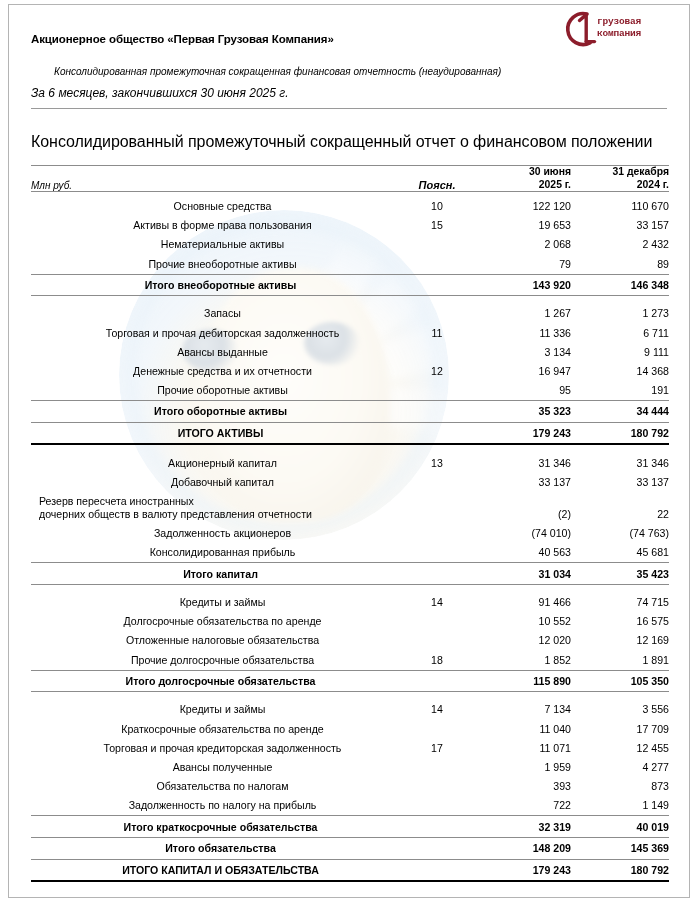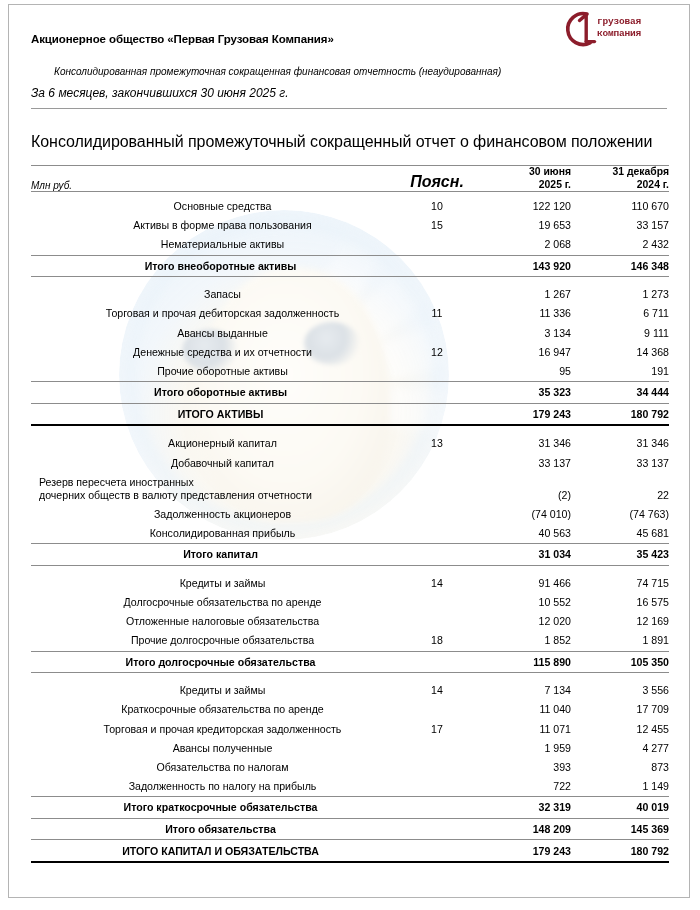--- a/index.html
+++ b/index.html
@@ -170,21 +170,21 @@
 
   .thead-cell {
     font-size: 10.4px;
     font-weight: bold;
     text-align: right;
     line-height: 12.5px;
     padding: 3px 0 4px 0;
     white-space: pre-line;
   }
   .thead-note {
-    font-size: 16px;
+    font-size: 11px;
     font-weight: bold;
     font-style: italic;
     text-align: center;
     padding: 3px 0 4px 0;
     vertical-align: bottom;
   }
   .thead-units {
     font-size: 10px;
     font-style: italic;
     text-align: left;
@@ -299,20 +299,26 @@
             <td class="note">15</td>
             <td class="num">19 653</td>
             <td class="num">33 157</td>
           </tr>
           <tr class="row">
             <td class="label">Нематериальные активы</td>
             <td class="note"></td>
             <td class="num">2 068</td>
             <td class="num">2 432</td>
           </tr>
+          <tr class="row">
+            <td class="label">Прочие внеоборотные активы</td>
+            <td class="note"></td>
+            <td class="num">79</td>
+            <td class="num">89</td>
+          </tr>
           <tr class="total">
             <td class="label">Итого внеоборотные активы</td>
             <td class="note"></td>
             <td class="num">143 920</td>
             <td class="num">146 348</td>
           </tr>
           <tr class="spacer">
             <td colspan="4"></td>
           </tr>
           <tr class="row">

